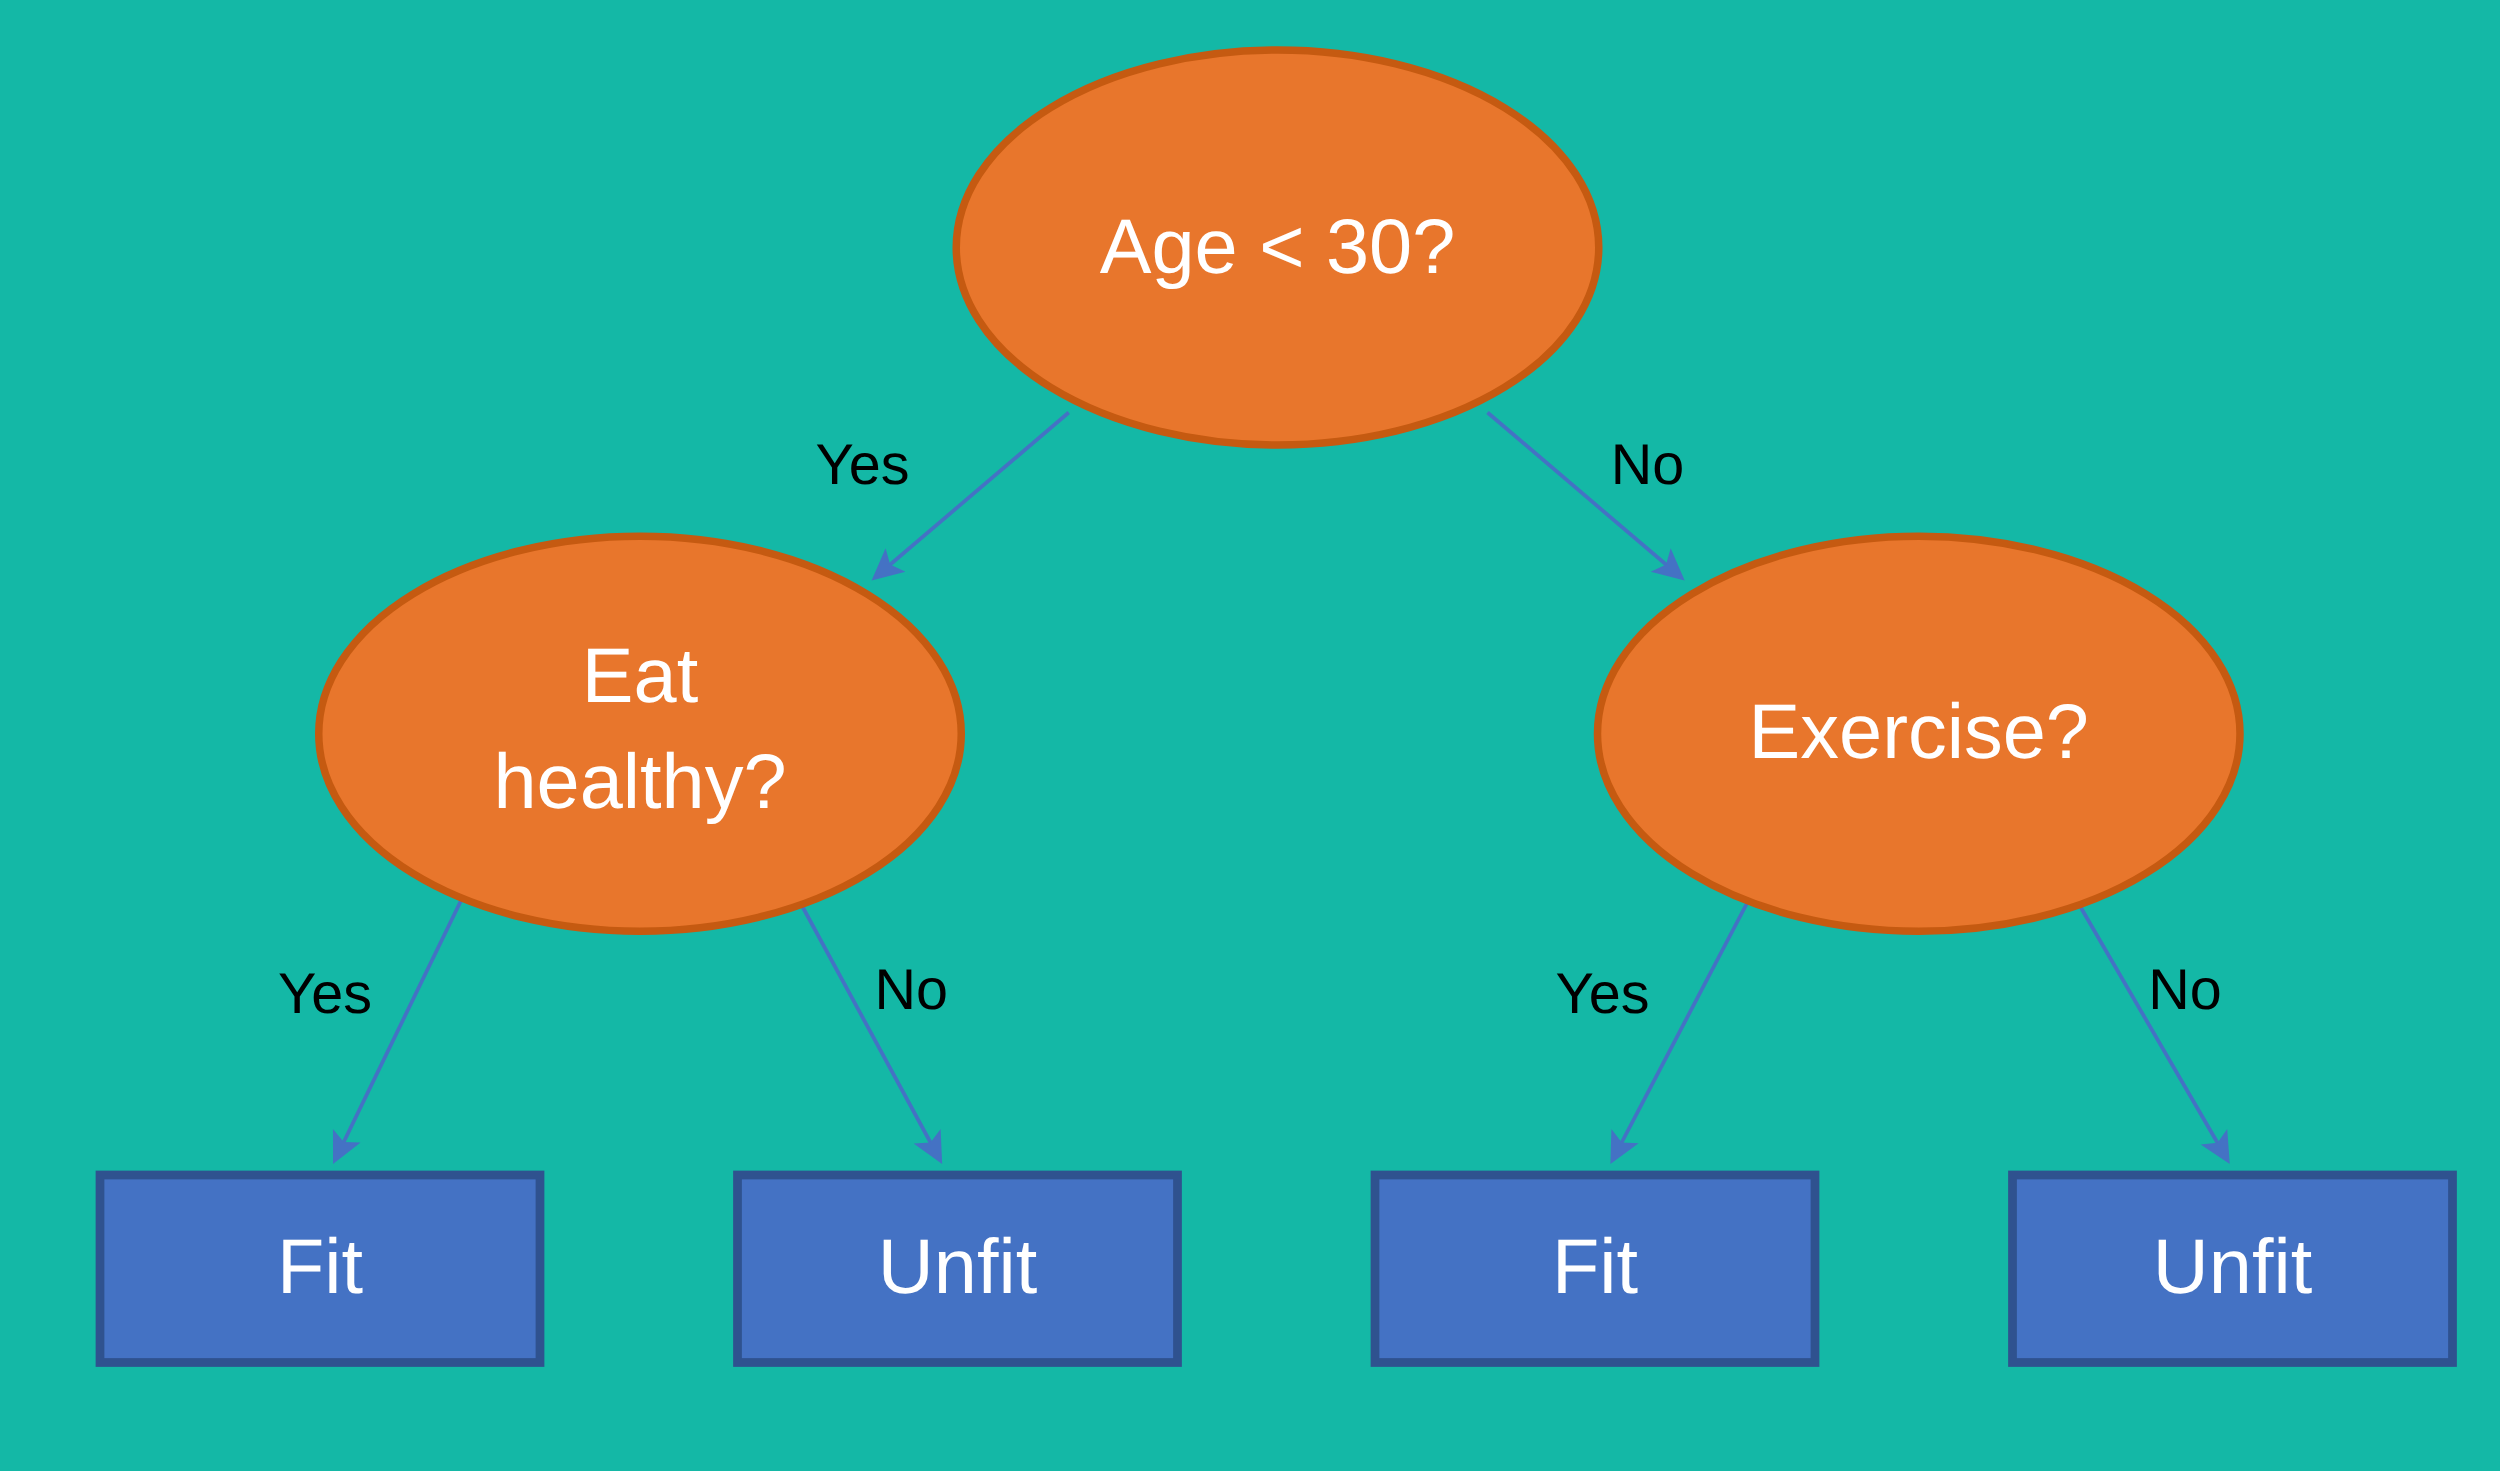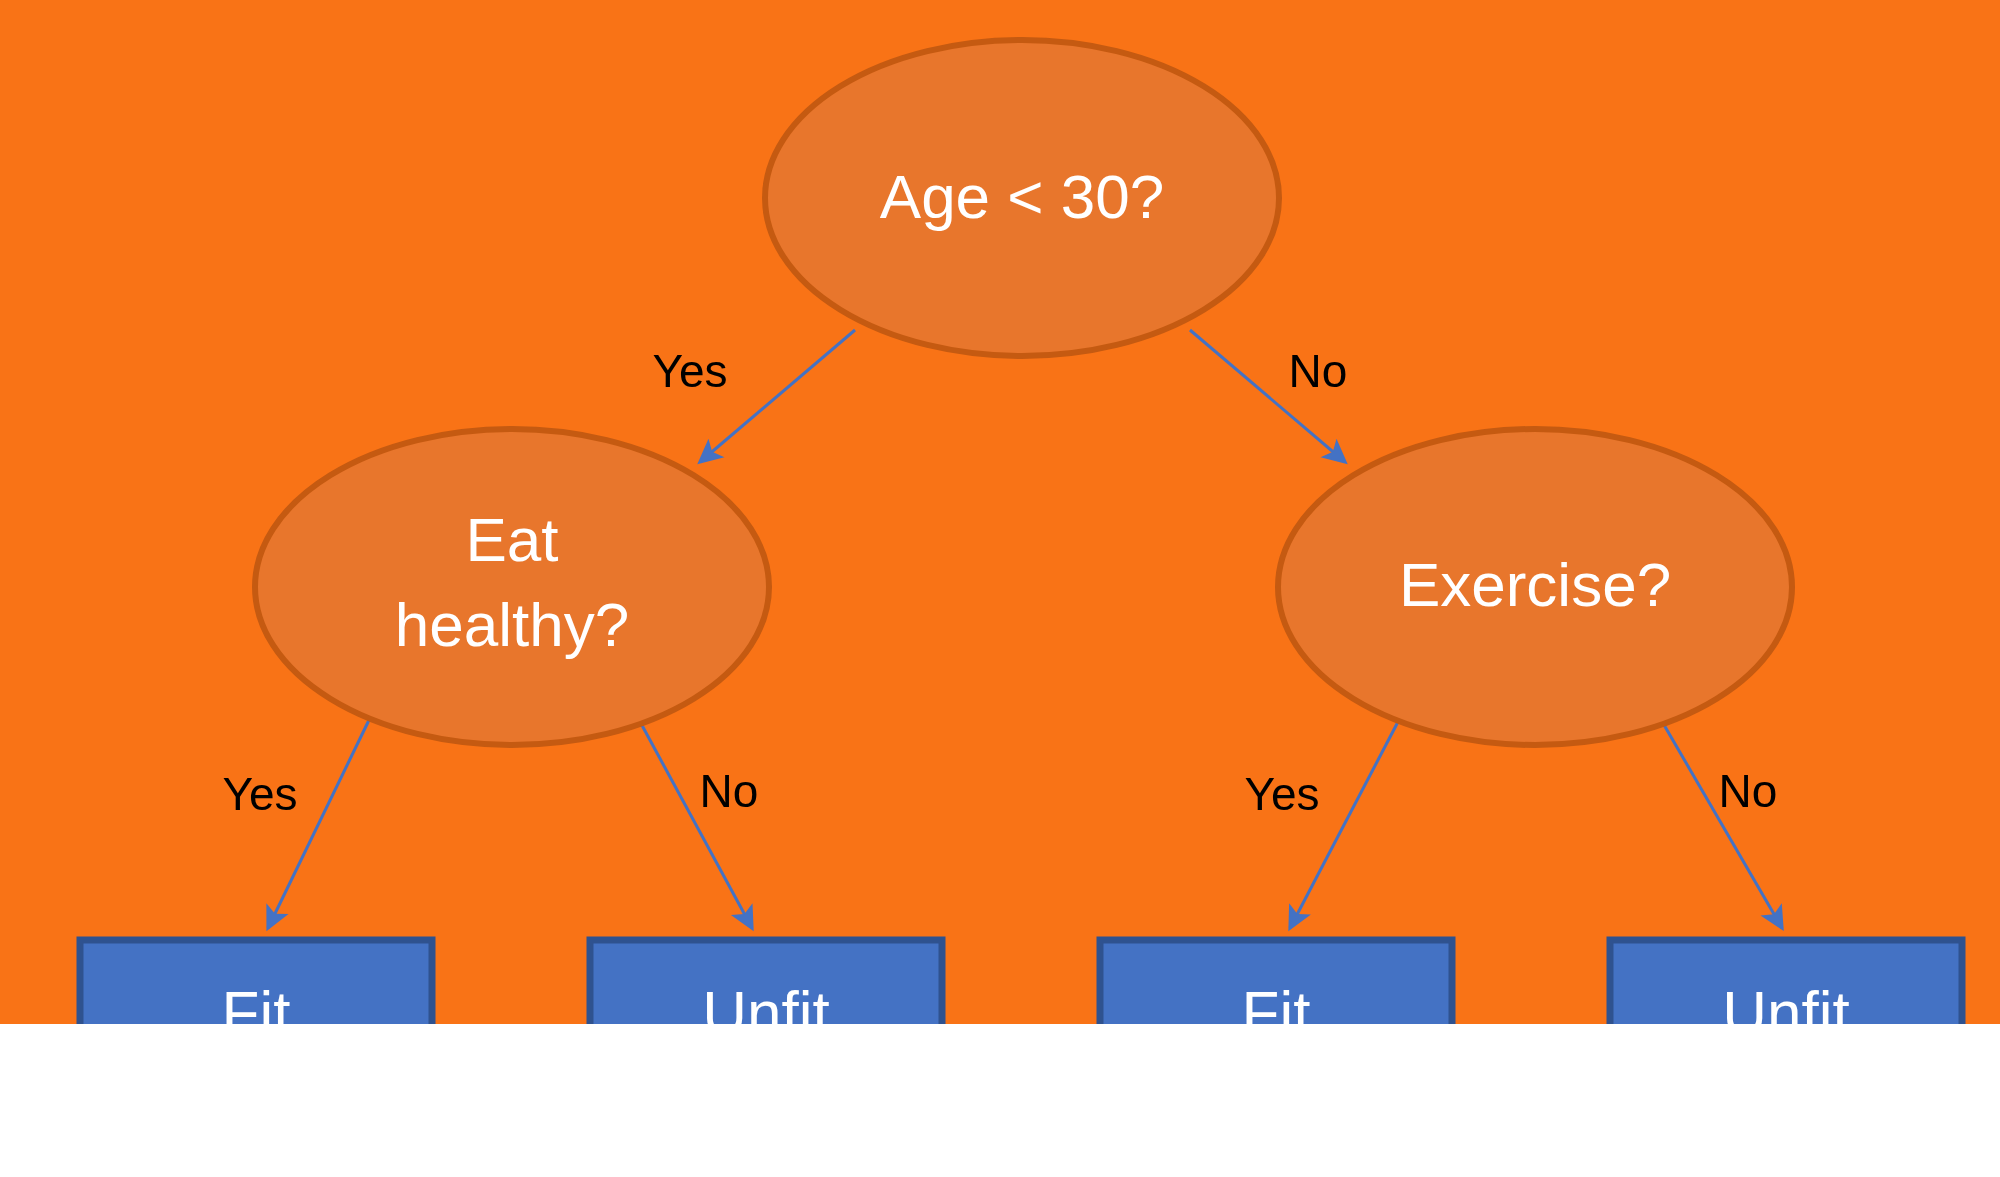--- a/index.html
+++ b/index.html
@@ -7,22 +7,22 @@
     margin: 0;
     padding: 0;
     background: #ffffff;
   }
   body {
     font-family: "Liberation Sans", sans-serif;
   }
   #canvas {
     position: relative;
     width: 2000px;
-    height: 1024px;
-    background: #f97316;
+    height: 1177px;
+    background: #14b8a6;
     overflow: hidden;
   }
   #diagram-svg {
     position: absolute;
     left: 0;
     top: 0;
     width: 2000px;
     height: 1177px;
     display: block;
   }

